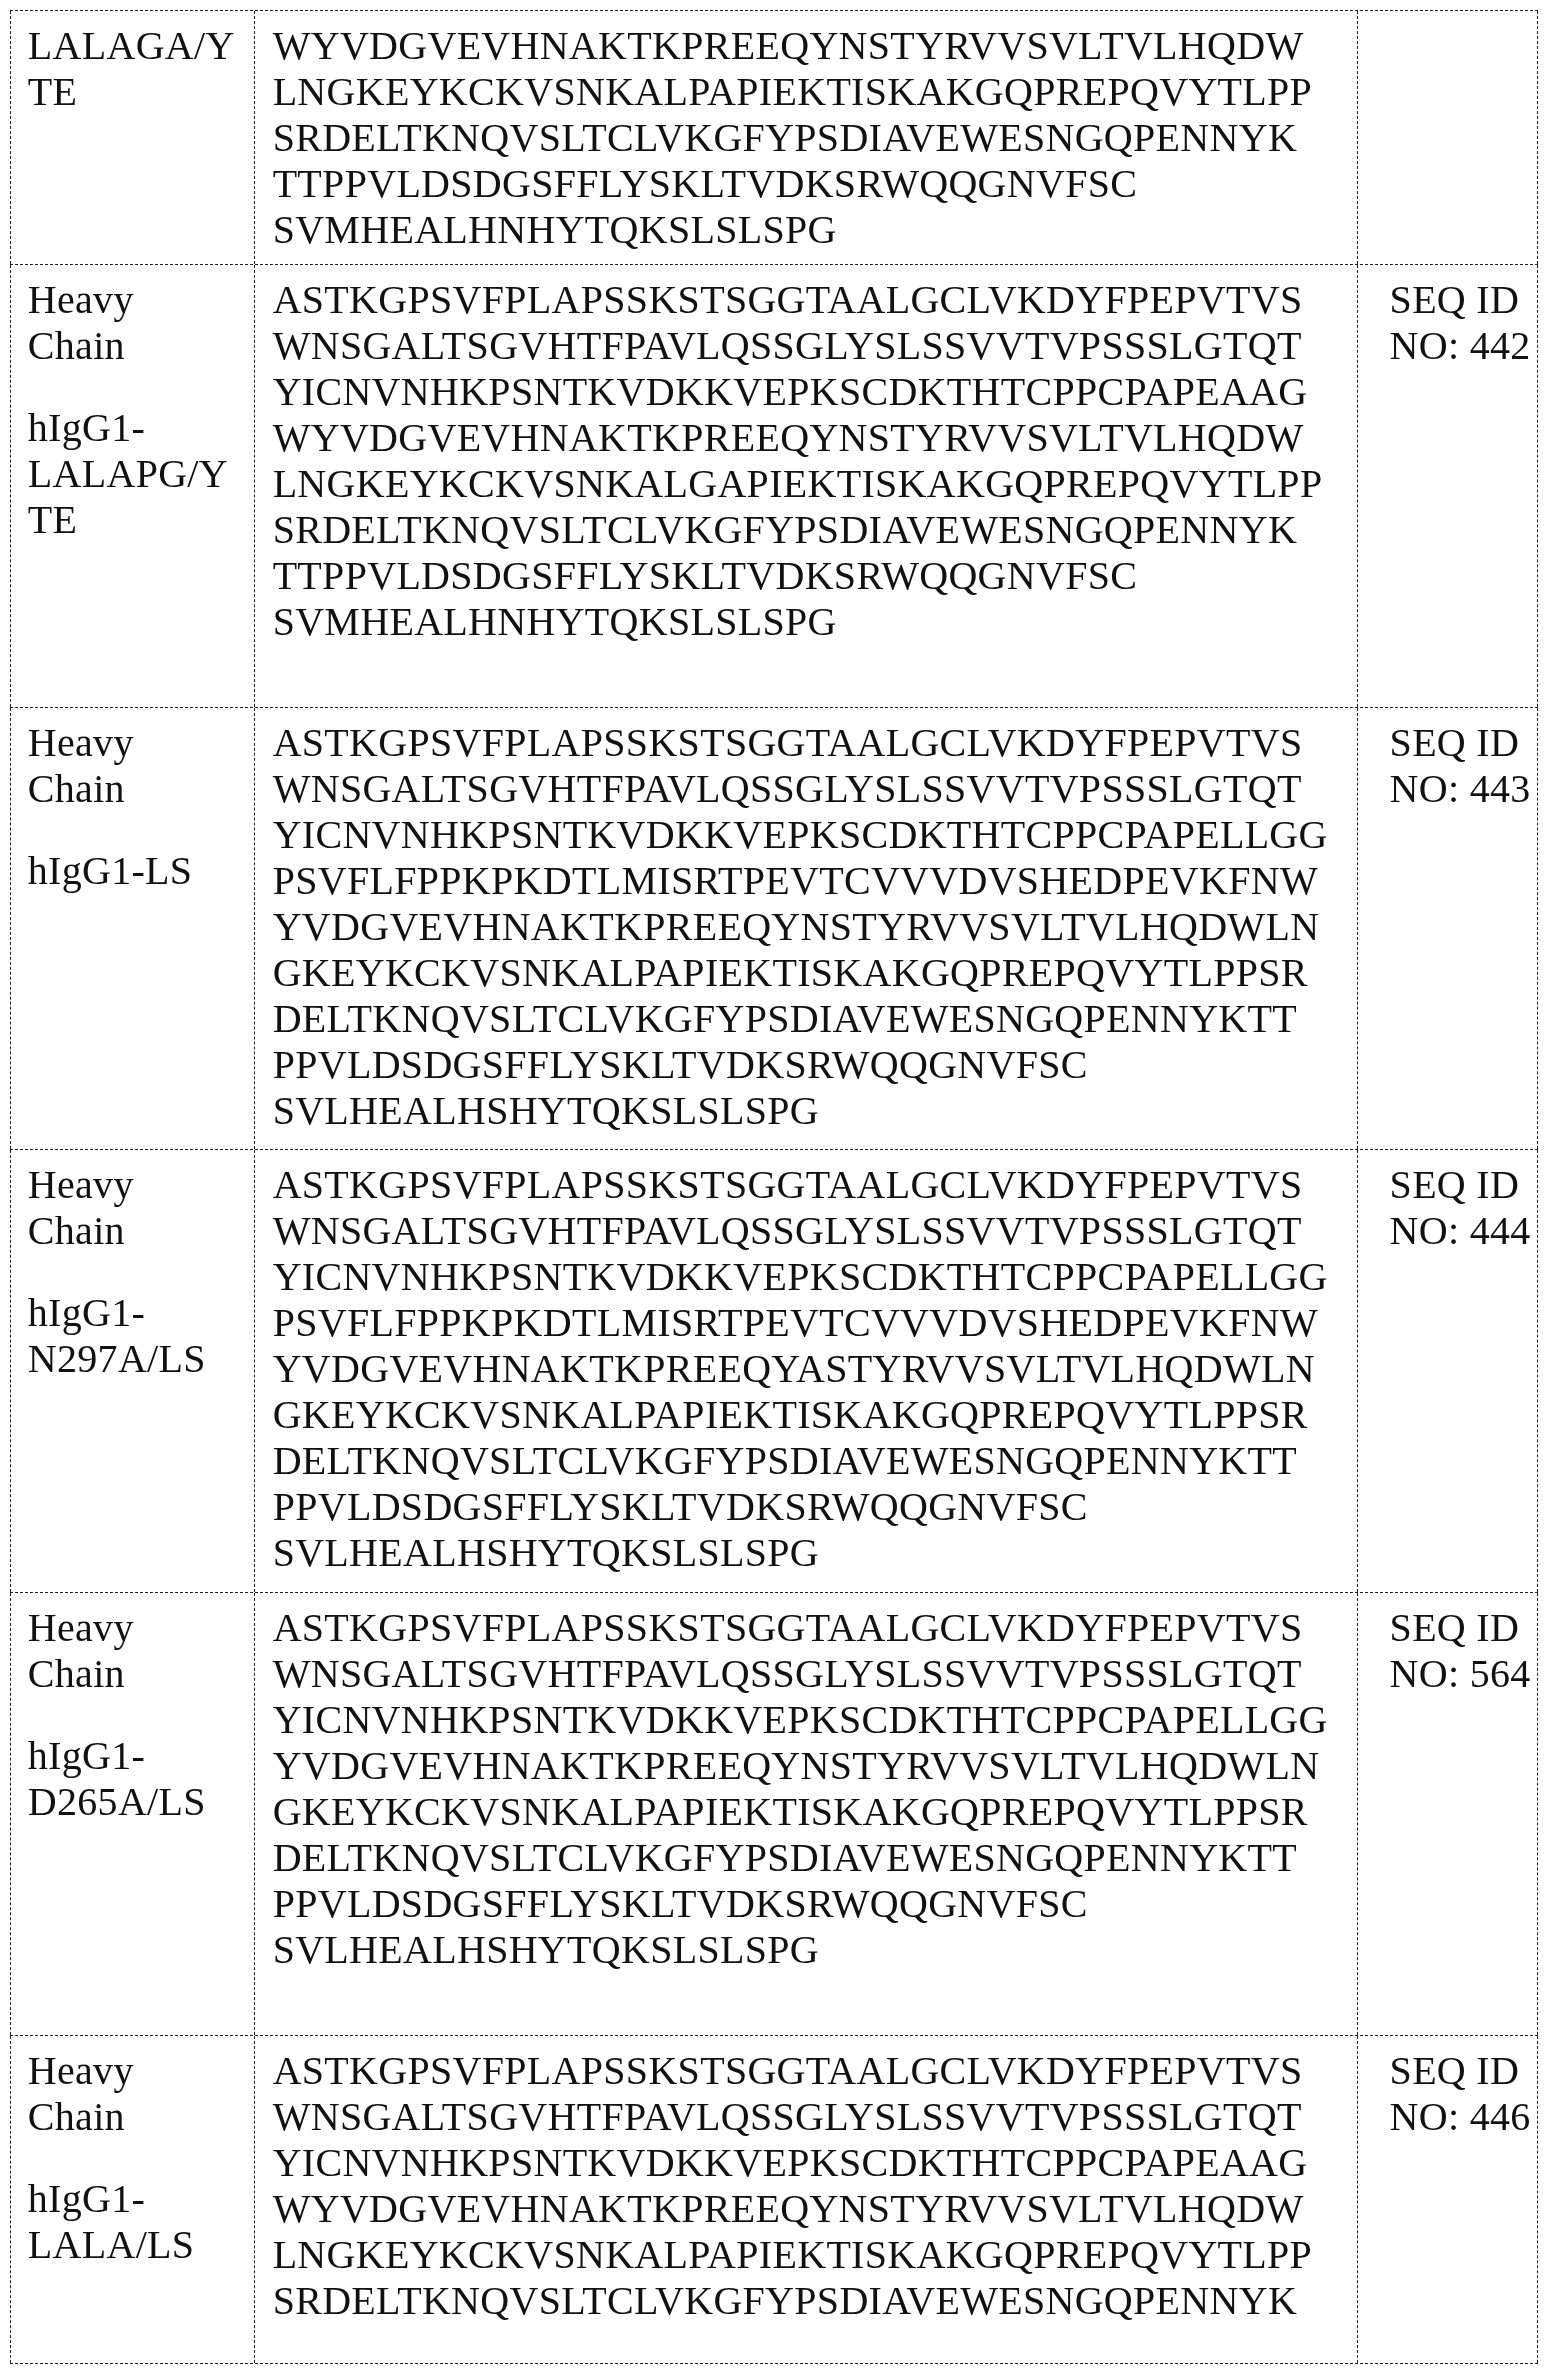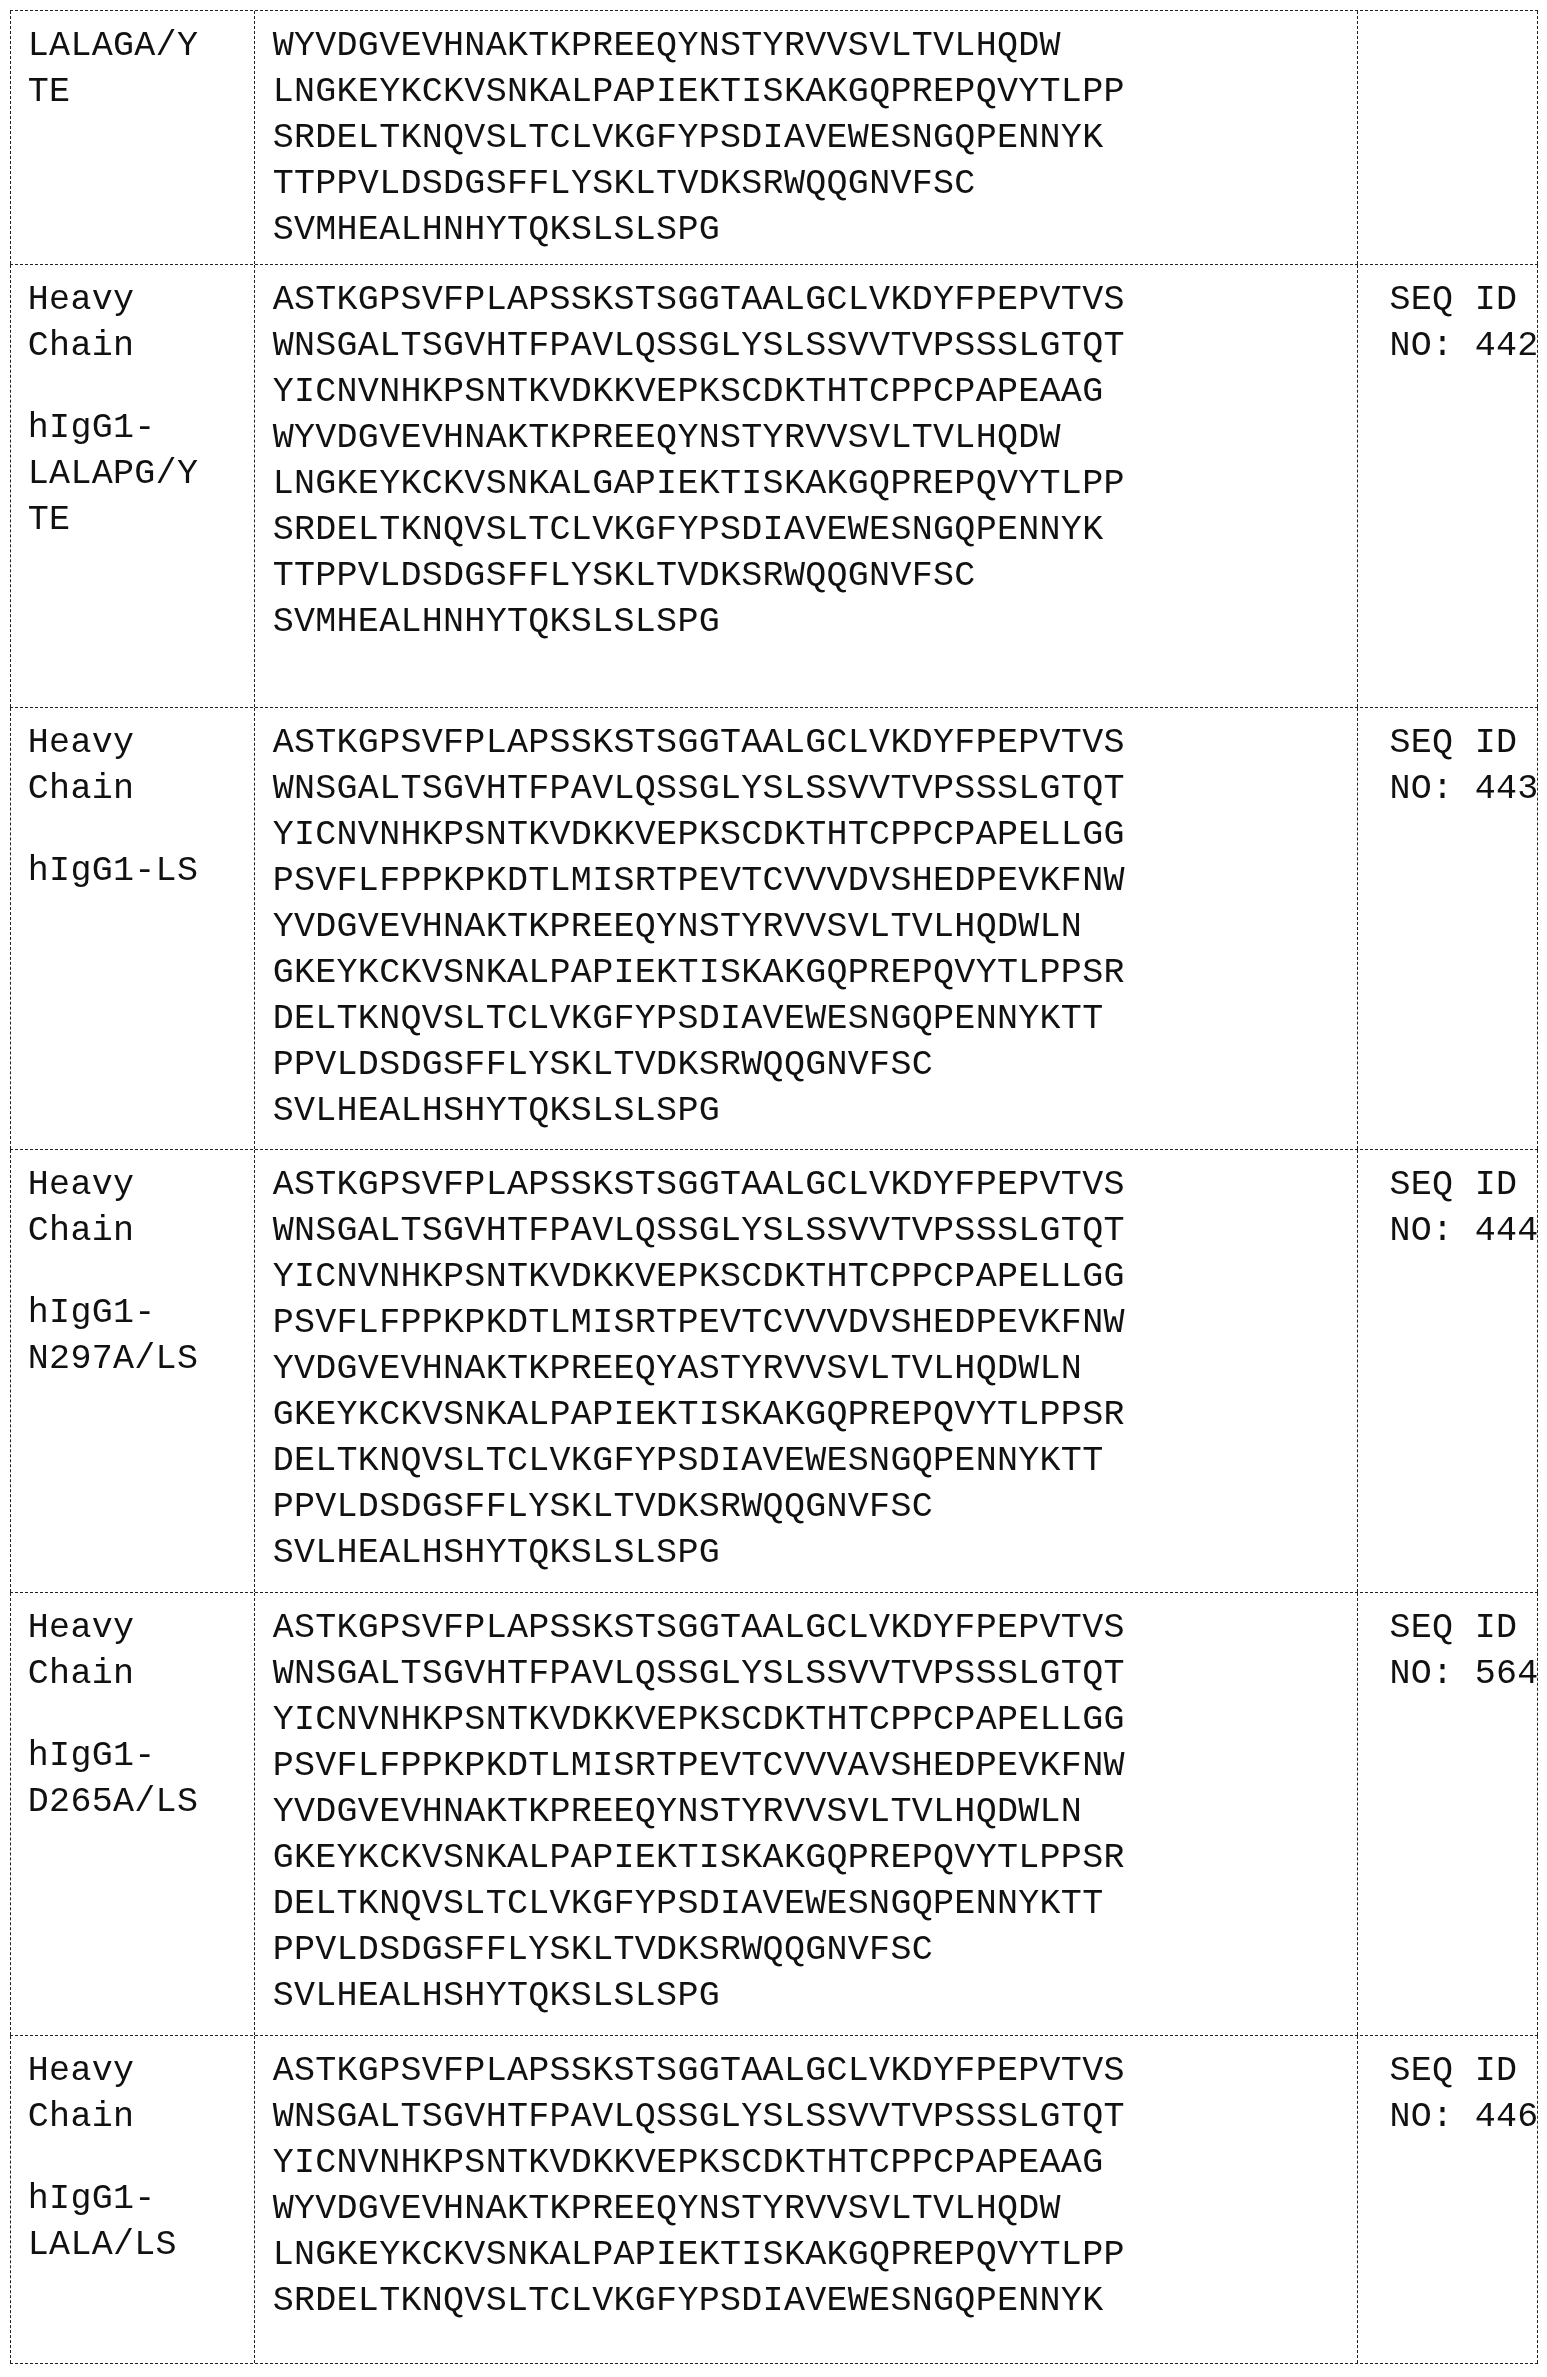--- a/index.html
+++ b/index.html
@@ -1,22 +1,22 @@
 <!DOCTYPE html>
 <html style="font-size:14px"><head>
 <meta charset="utf-8">
 <style>
   html, body { margin: 0; padding: 0; background: #ffffff; }
   body { width: 1548px; height: 2377px; position: relative; overflow: hidden;
          font-family: "Liberation Serif", "DejaVu Serif", serif; color: #111; }
   .tbl { position: absolute; left: 9.5px; top: 10.4px; width: 1528px; }
   .row { display: flex; border-top: 1.7px dashed #222; box-sizing: border-box; }
   .row:last-child { border-bottom: 1.7px dashed #222; }
-  .cell { box-sizing: border-box; padding: 12px 0 0 17.3px; font-size: 35px; line-height: 46px;
-          letter-spacing: 0.3px; white-space: nowrap; font-family: Liberation Mono, monospace; }
+  .cell { box-sizing: border-box; padding: 12px 0 0 17.3px; font-size: 40px; line-height: 46px;
+          letter-spacing: 0.3px; white-space: nowrap; }
   .c1 { width: 245px; border-left: 1.7px dashed #222; }
   .c2 { width: 1103px; border-left: 1.7px dashed #222; }
   .c3 { width: 181px; border-left: 1.7px dashed #222; border-right: 1.7px dashed #222; padding-left: 32px; }
   .c1 .gap { margin-top: 36px; }
   .line { display: block; }
 </style>
 </head>
 <body>
 
 <div class="tbl">
@@ -111,21 +111,20 @@
     <div class="cell c1">
       <span class="line">Heavy</span>
       <span class="line">Chain</span>
       <span class="line gap">hIgG1-</span>
       <span class="line">D265A/LS</span>
     </div>
     <div class="cell c2">
       <span class="line">ASTKGPSVFPLAPSSKSTSGGTAALGCLVKDYFPEPVTVS</span>
       <span class="line">WNSGALTSGVHTFPAVLQSSGLYSLSSVVTVPSSSLGTQT</span>
       <span class="line">YICNVNHKPSNTKVDKKVEPKSCDKTHTCPPCPAPELLGG</span>
-      <span class="line">PSVFLFPPKPKDTLMISRTPEVTCVVVAVSHEDPEVKFNW</span>
       <span class="line">YVDGVEVHNAKTKPREEQYNSTYRVVSVLTVLHQDWLN</span>
       <span class="line">GKEYKCKVSNKALPAPIEKTISKAKGQPREPQVYTLPPSR</span>
       <span class="line">DELTKNQVSLTCLVKGFYPSDIAVEWESNGQPENNYKTT</span>
       <span class="line">PPVLDSDGSFFLYSKLTVDKSRWQQGNVFSC</span>
       <span class="line">SVLHEALHSHYTQKSLSLSPG</span>
     </div>
     <div class="cell c3">
       <span class="line">SEQ ID</span>
       <span class="line">NO: 564</span>
     </div>

